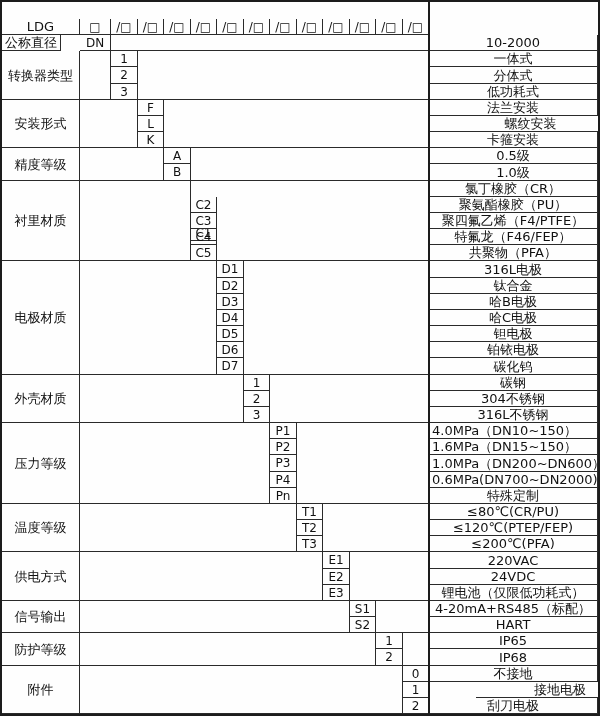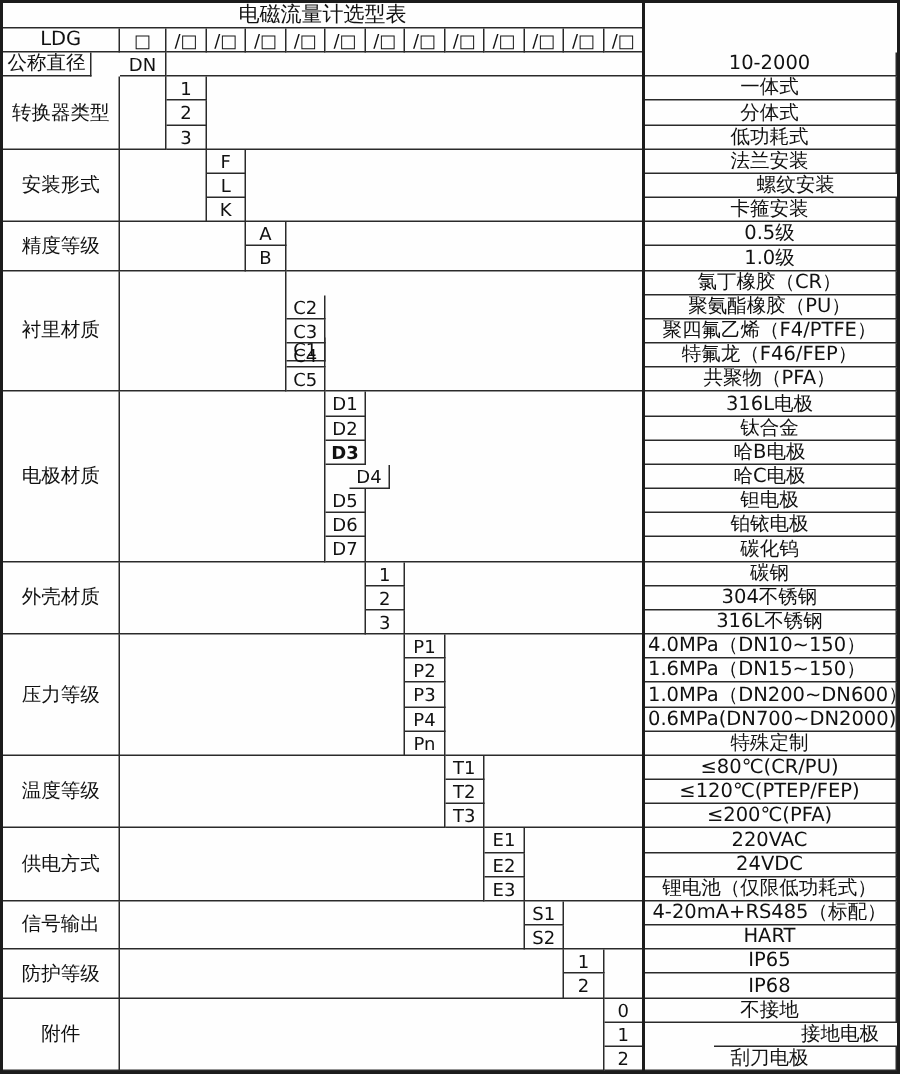--- a/index.html
+++ b/index.html
@@ -34,21 +34,20 @@
   .cell.header{font-size:13.5px;}
   .vdivider{
     position:absolute;top:0;width:2px;height:712px;
     background:#1c1c1c;z-index:5;
   }
 </style>
 </head>
 <body>
 
 <div id="table-root">
-  <div class="cell title" style="left:0;top:0;width:427px;height:17px;">电磁流量计选型表</div>
   <div class="cell" style="left:0;top:17px;width:78px;height:16px;">LDG</div>
   <div class="cell box" style="left:78px;top:17px;width:31px;height:16px;">□</div>
   <div id="segment-row">
       <div class="cell box" style="left: 109px; top: 17px; width: 27px; height: 16px;">/□</div>
       <div class="cell box" style="left: 136px; top: 17px; width: 26px; height: 16px;">/□</div>
       <div class="cell box" style="left: 162px; top: 17px; width: 27px; height: 16px;">/□</div>
       <div class="cell box" style="left: 189px; top: 17px; width: 26px; height: 16px;">/□</div>
       <div class="cell box" style="left: 215px; top: 17px; width: 27px; height: 16px;">/□</div>
       <div class="cell box" style="left: 242px; top: 17px; width: 26px; height: 16px;">/□</div>
       <div class="cell box" style="left: 268px; top: 17px; width: 27px; height: 16px;">/□</div>
@@ -101,23 +100,23 @@
       <div class="cell" style="left: 427px; top: 227px; width: 169px; height: 16px;">特氟龙（F46/FEP）</div>
       <div class="cell code" style="left: 189px; top: 243px; width: 26px; height: 16px;">C5</div>
       <div class="cell" style="left: 427px; top: 243px; width: 169px; height: 16px;">共聚物（PFA）</div>
       <div class="cell" style="left: 0px; top: 259px; width: 78px; height: 114px;">电极材质</div>
       <div class="cell" style="left: 78px; top: 259px; width: 137px; height: 114px;"></div>
       <div class="cell" style="left: 242px; top: 259px; width: 185px; height: 114px;"></div>
       <div class="cell code" style="left: 215px; top: 259px; width: 27px; height: 17px;">D1</div>
       <div class="cell" style="left: 427px; top: 259px; width: 169px; height: 17px;">316L电极</div>
       <div class="cell code" style="left: 215px; top: 276px; width: 27px; height: 16px;">D2</div>
       <div class="cell" style="left: 427px; top: 276px; width: 169px; height: 16px;">钛合金</div>
-      <div class="cell code" style="left: 215px; top: 292px; width: 27px; height: 16px; font-weight: bold;">D3</div>
+      <div class="cell code" style="left: 215px; top: 292px; width: 27px; height: 16px;">D3</div>
       <div class="cell" style="left: 427px; top: 292px; width: 169px; height: 16px;">哈B电极</div>
-      <div class="cell code" style="left: 215px; top: 308px; width: 27px; height: 16px; margin-left: 16px;">D4</div>
+      <div class="cell code" style="left: 215px; top: 308px; width: 27px; height: 16px;">D4</div>
       <div class="cell" style="left: 427px; top: 308px; width: 169px; height: 16px;">哈C电极</div>
       <div class="cell code" style="left: 215px; top: 324px; width: 27px; height: 16px;">D5</div>
       <div class="cell" style="left: 427px; top: 324px; width: 169px; height: 16px;">钽电极</div>
       <div class="cell code" style="left: 215px; top: 340px; width: 27px; height: 16px;">D6</div>
       <div class="cell" style="left: 427px; top: 340px; width: 169px; height: 16px;">铂铱电极</div>
       <div class="cell code" style="left: 215px; top: 356px; width: 27px; height: 17px;">D7</div>
       <div class="cell" style="left: 427px; top: 356px; width: 169px; height: 17px;">碳化钨</div>
       <div class="cell" style="left: 0px; top: 373px; width: 78px; height: 48px;">外壳材质</div>
       <div class="cell" style="left: 78px; top: 373px; width: 164px; height: 48px;"></div>
       <div class="cell" style="left: 268px; top: 373px; width: 159px; height: 48px;"></div>

